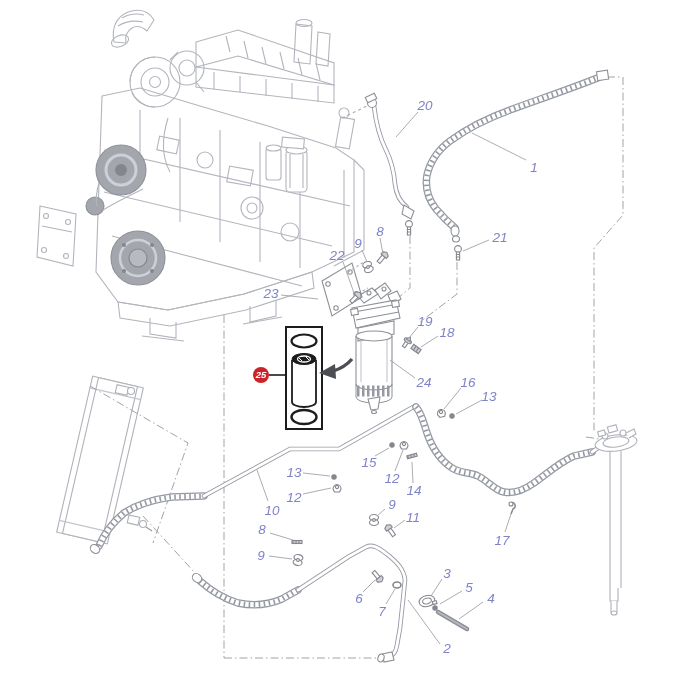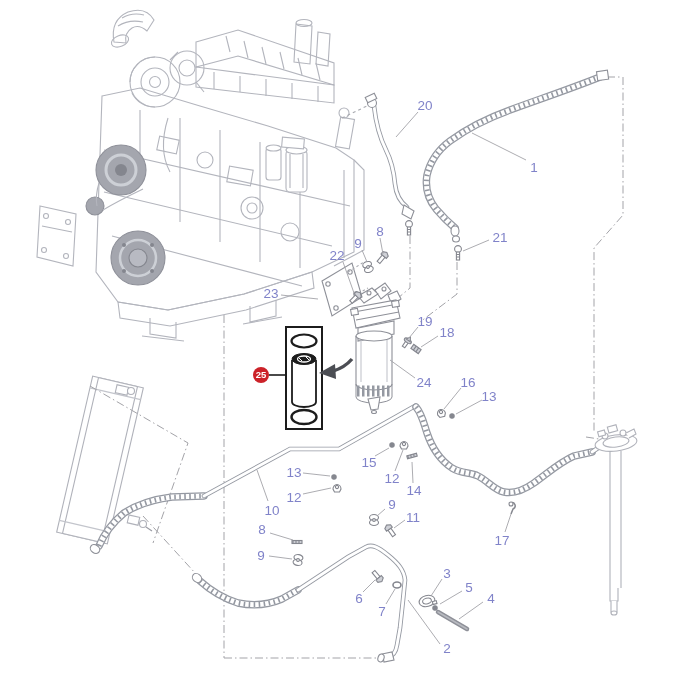--- a/index.html
+++ b/index.html
@@ -1,17 +1,17 @@
 <!DOCTYPE html>
 <html><head>
 <meta charset="utf-8">
 <style>
   html,body{margin:0;padding:0;background:#ffffff;}
   .stage{position:relative;width:700px;height:700px;background:#ffffff;overflow:hidden;
-         font-family:"Liberation Sans",sans-serif;}
+         font-family:"Liberation Sans",sans-serif;font-style:italic;}
   svg{display:block}
   text.callout{font-family:"Liberation Sans",sans-serif;font-size:13.5px;fill:#8083c9;cursor:pointer;}
   text.badge-txt{font-family:"Liberation Sans",sans-serif;font-size:9.5px;font-weight:bold;fill:#ffffff;}
 </style>
 </head>
 <body>
 
 <div class="stage">
 <svg width="700" height="700" viewBox="0 0 700 700">
 

